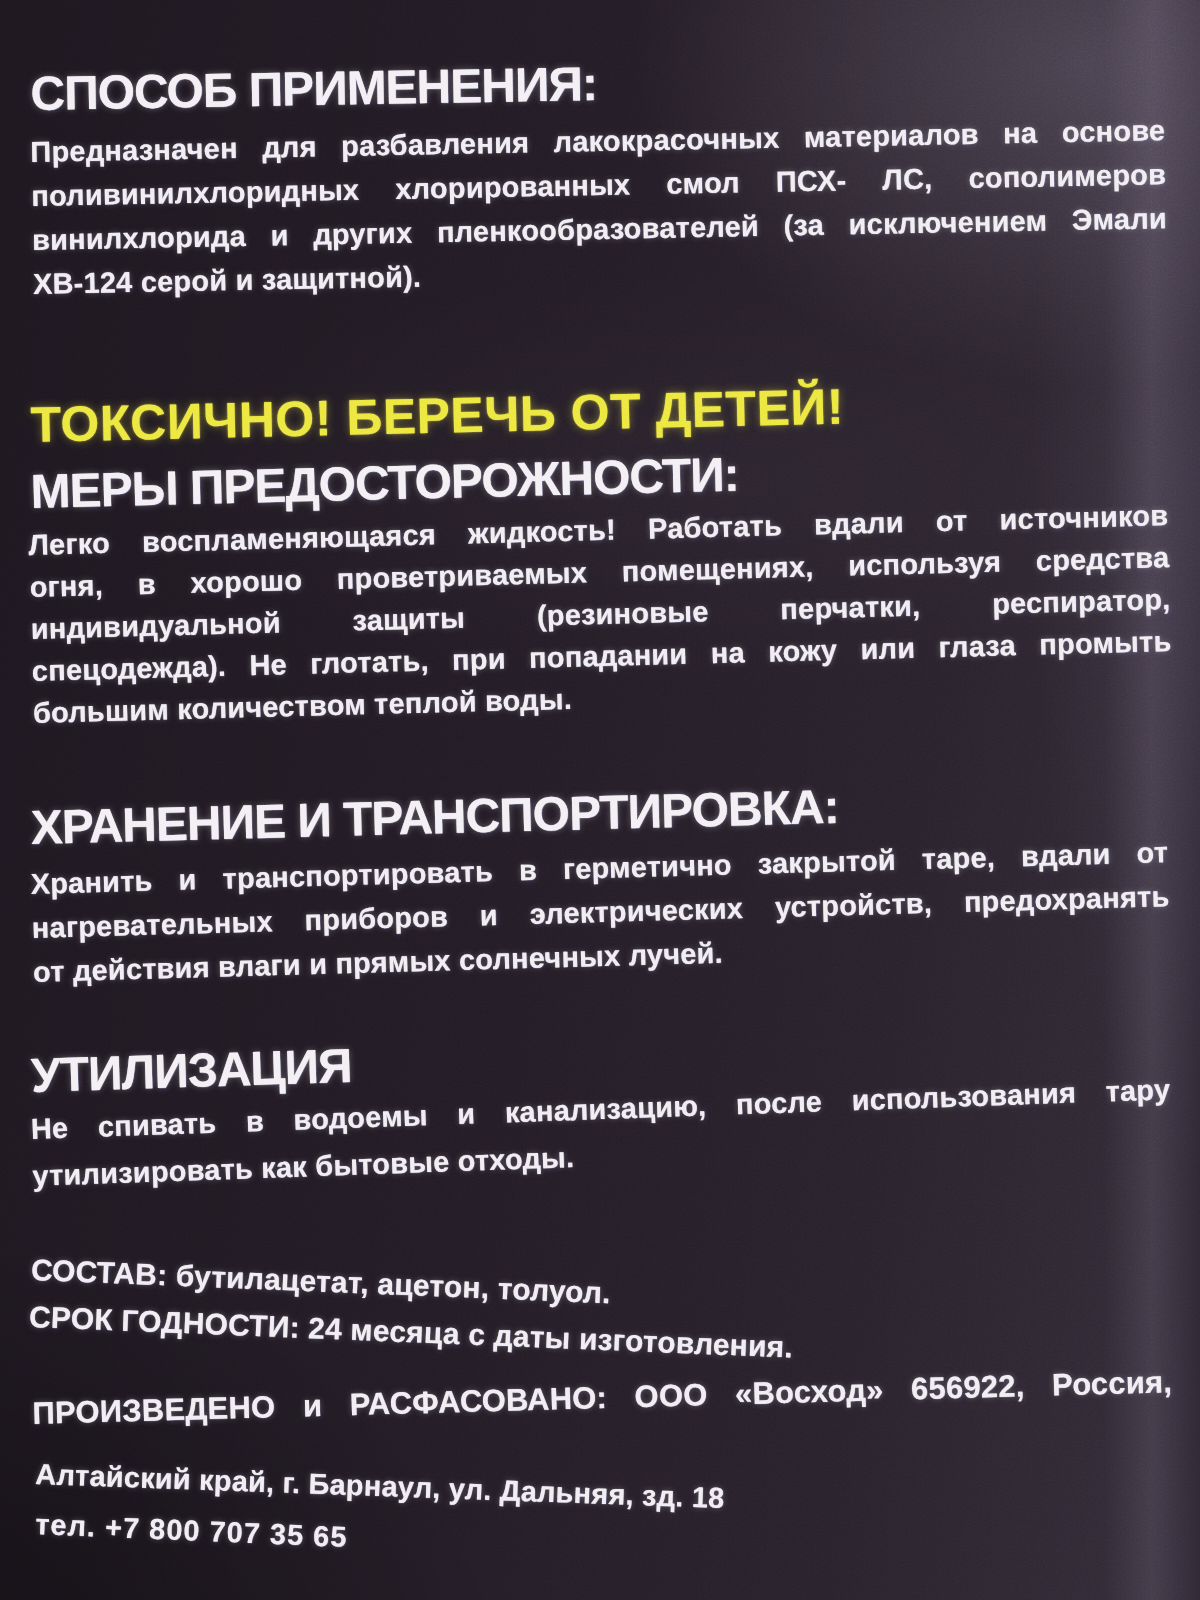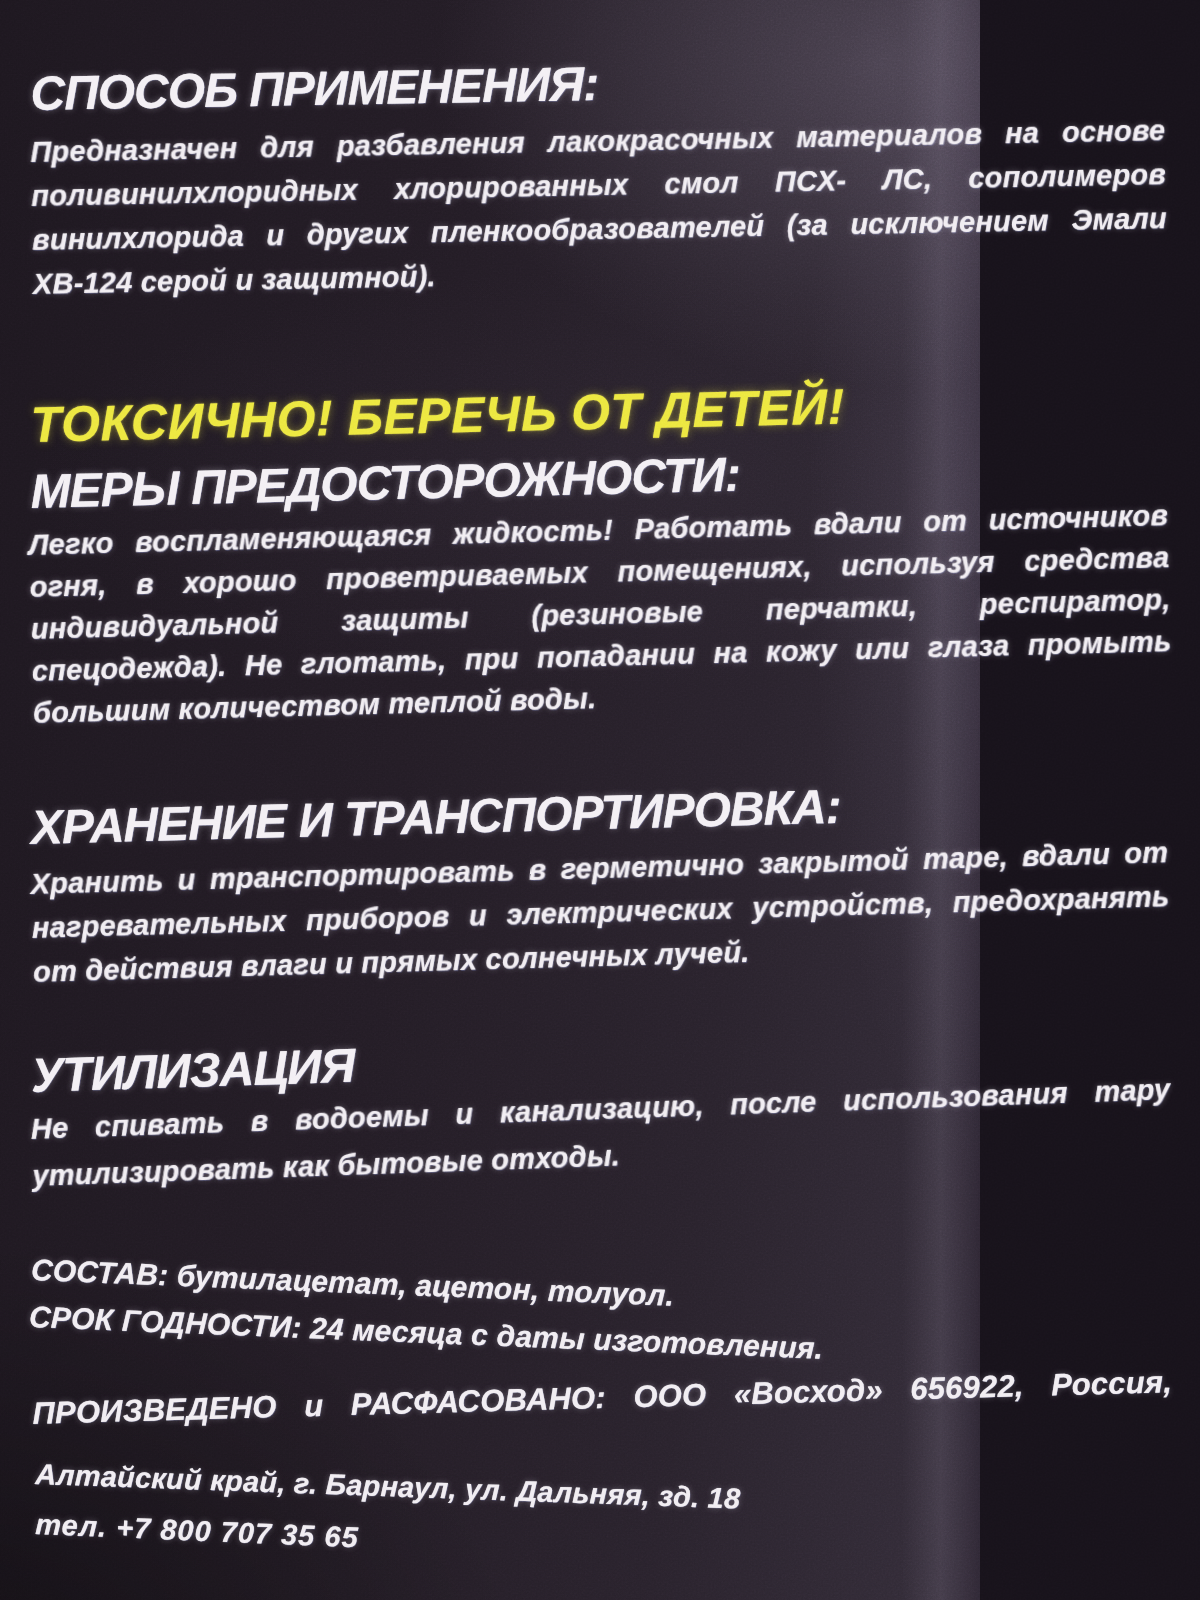--- a/index.html
+++ b/index.html
@@ -5,30 +5,29 @@
   html, body {
     margin: 0;
     padding: 0;
     width: 1200px;
     height: 1600px;
     overflow: hidden;
     background: #17121a;
   }
   #photo {
     position: relative;
-    width: 980px;
+    width: 1200px;
     height: 1600px;
     background:
       radial-gradient(ellipse 720px 520px at 90% 4%, rgba(132,122,142,0.34), rgba(132,122,142,0) 62%),
       radial-gradient(ellipse 260px 1000px at 101% 30%, rgba(120,110,134,0.22), rgba(120,110,134,0) 70%),
       radial-gradient(ellipse 900px 760px at -5% 108%, rgba(0,0,0,0.42), rgba(0,0,0,0) 65%),
       radial-gradient(ellipse 800px 300px at 60% 30%, rgba(90,80,100,0.10), rgba(90,80,100,0) 70%),
       linear-gradient(90deg, rgba(0,0,0,0) 92%, rgba(150,140,162,0.16) 96%, rgba(40,32,46,0.45) 100%),
       linear-gradient(97deg, #1d171f 0%, #231c25 42%, #29222c 72%, #342d39 100%);
-    font-style: italic;
   }
   .grain {
     position: absolute;
     inset: 0;
     opacity: 0.55;
     mix-blend-mode: overlay;
     pointer-events: none;
   }
   #label {
     position: absolute;

